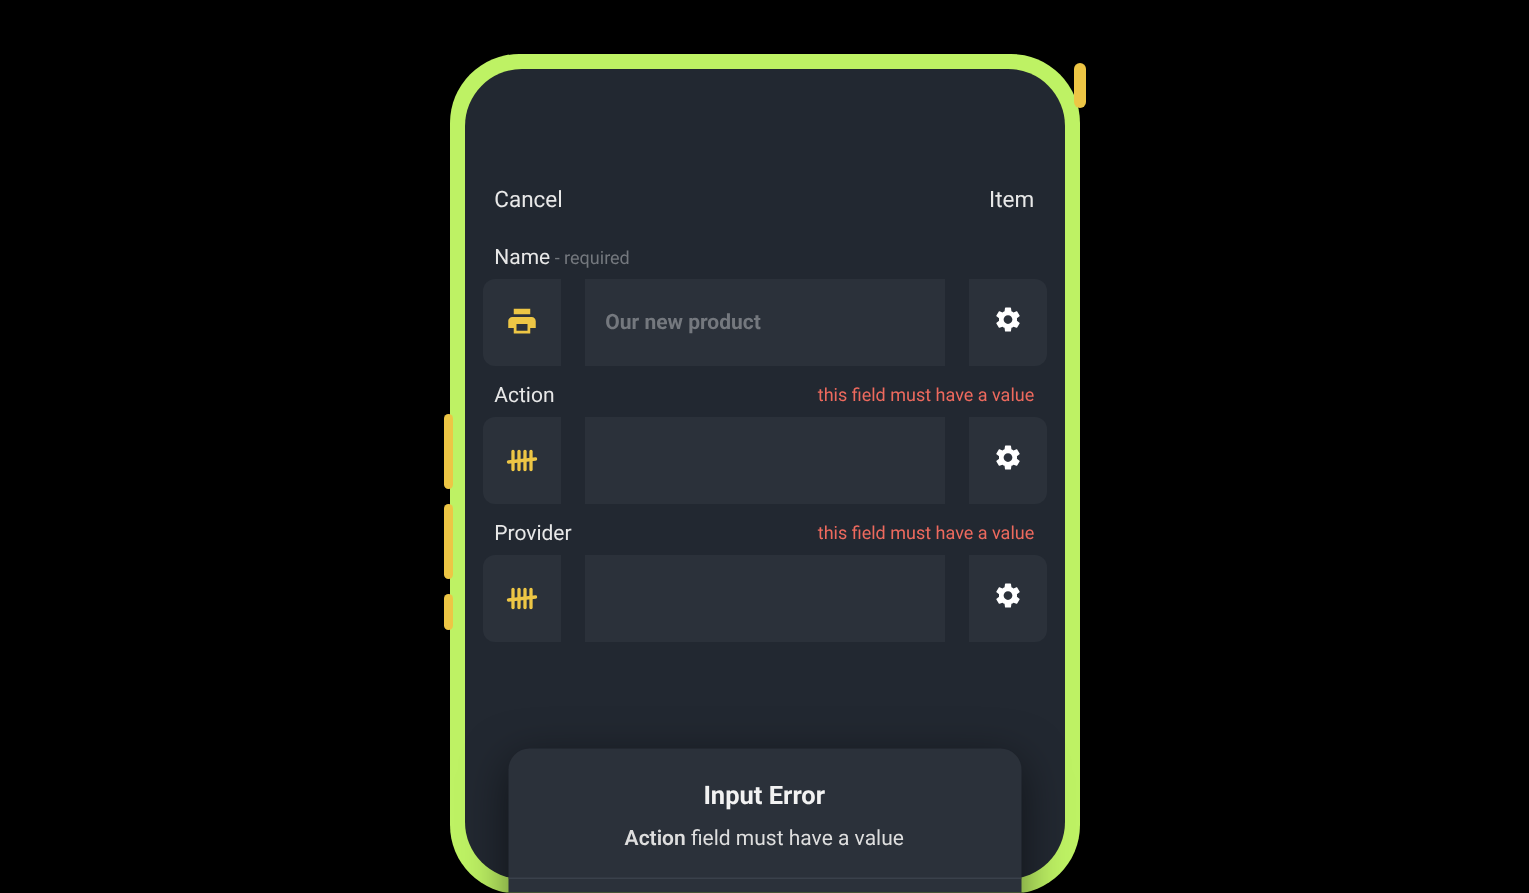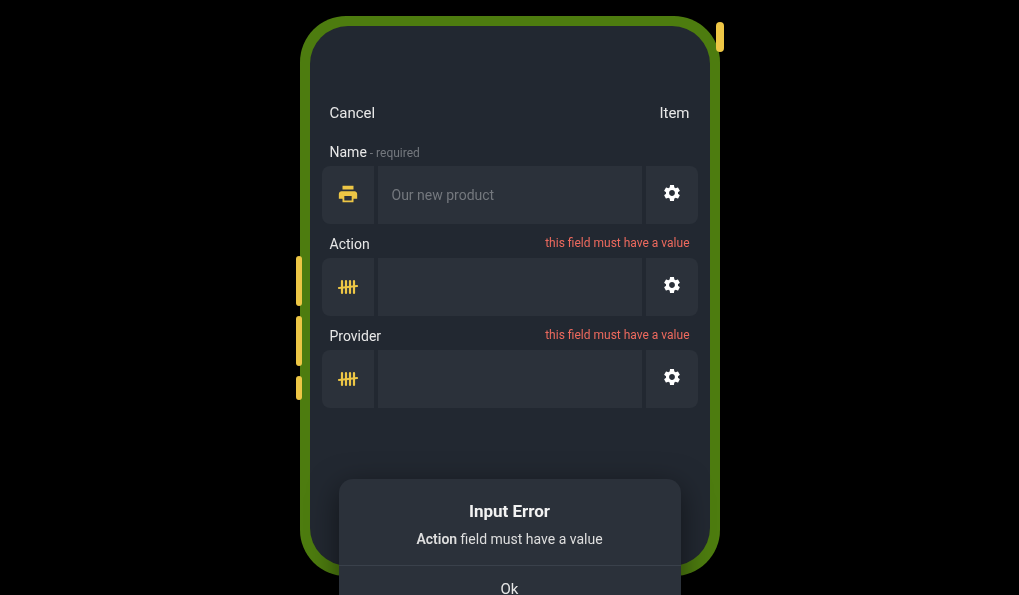--- a/index.html
+++ b/index.html
@@ -8,24 +8,24 @@
     height: 595px;
     background: #000;
     font-family: -apple-system, BlinkMacSystemFont, "Segoe UI", Roboto, Helvetica, Arial, sans-serif;
     display: flex;
     justify-content: center;
     align-items: flex-start;
     overflow: hidden;
   }
   .phone-frame {
     position: relative;
-    margin-top: 16px;
+    margin-top: 36px;
     width: 420px;
     height: 560px;
-    background: #4d7c0f;
+    background: #bef264;
     border-radius: 46px;
     padding: 10px;
   }
   .phone-notch-right {
     position: absolute;
     right: -4px;
     top: 6px;
     width: 8px;
     height: 30px;
     background: #edc645;
@@ -91,22 +91,23 @@
   .field-label .req {
     font-size: 12px;
     color: #74787e;
   }
   .field-error {
     font-size: 12px;
     color: #ee6a5e;
   }
   .field-row {
     display: flex;
-    gap: 4px;
+    gap: 16px;
     height: 58px;
+    font-weight: bold;
   }
   .field-icon {
     width: 52px;
     background: #2b313a;
     border-radius: 8px 0 0 8px;
     display: flex;
     align-items: center;
     justify-content: center;
   }
   .field-input {

